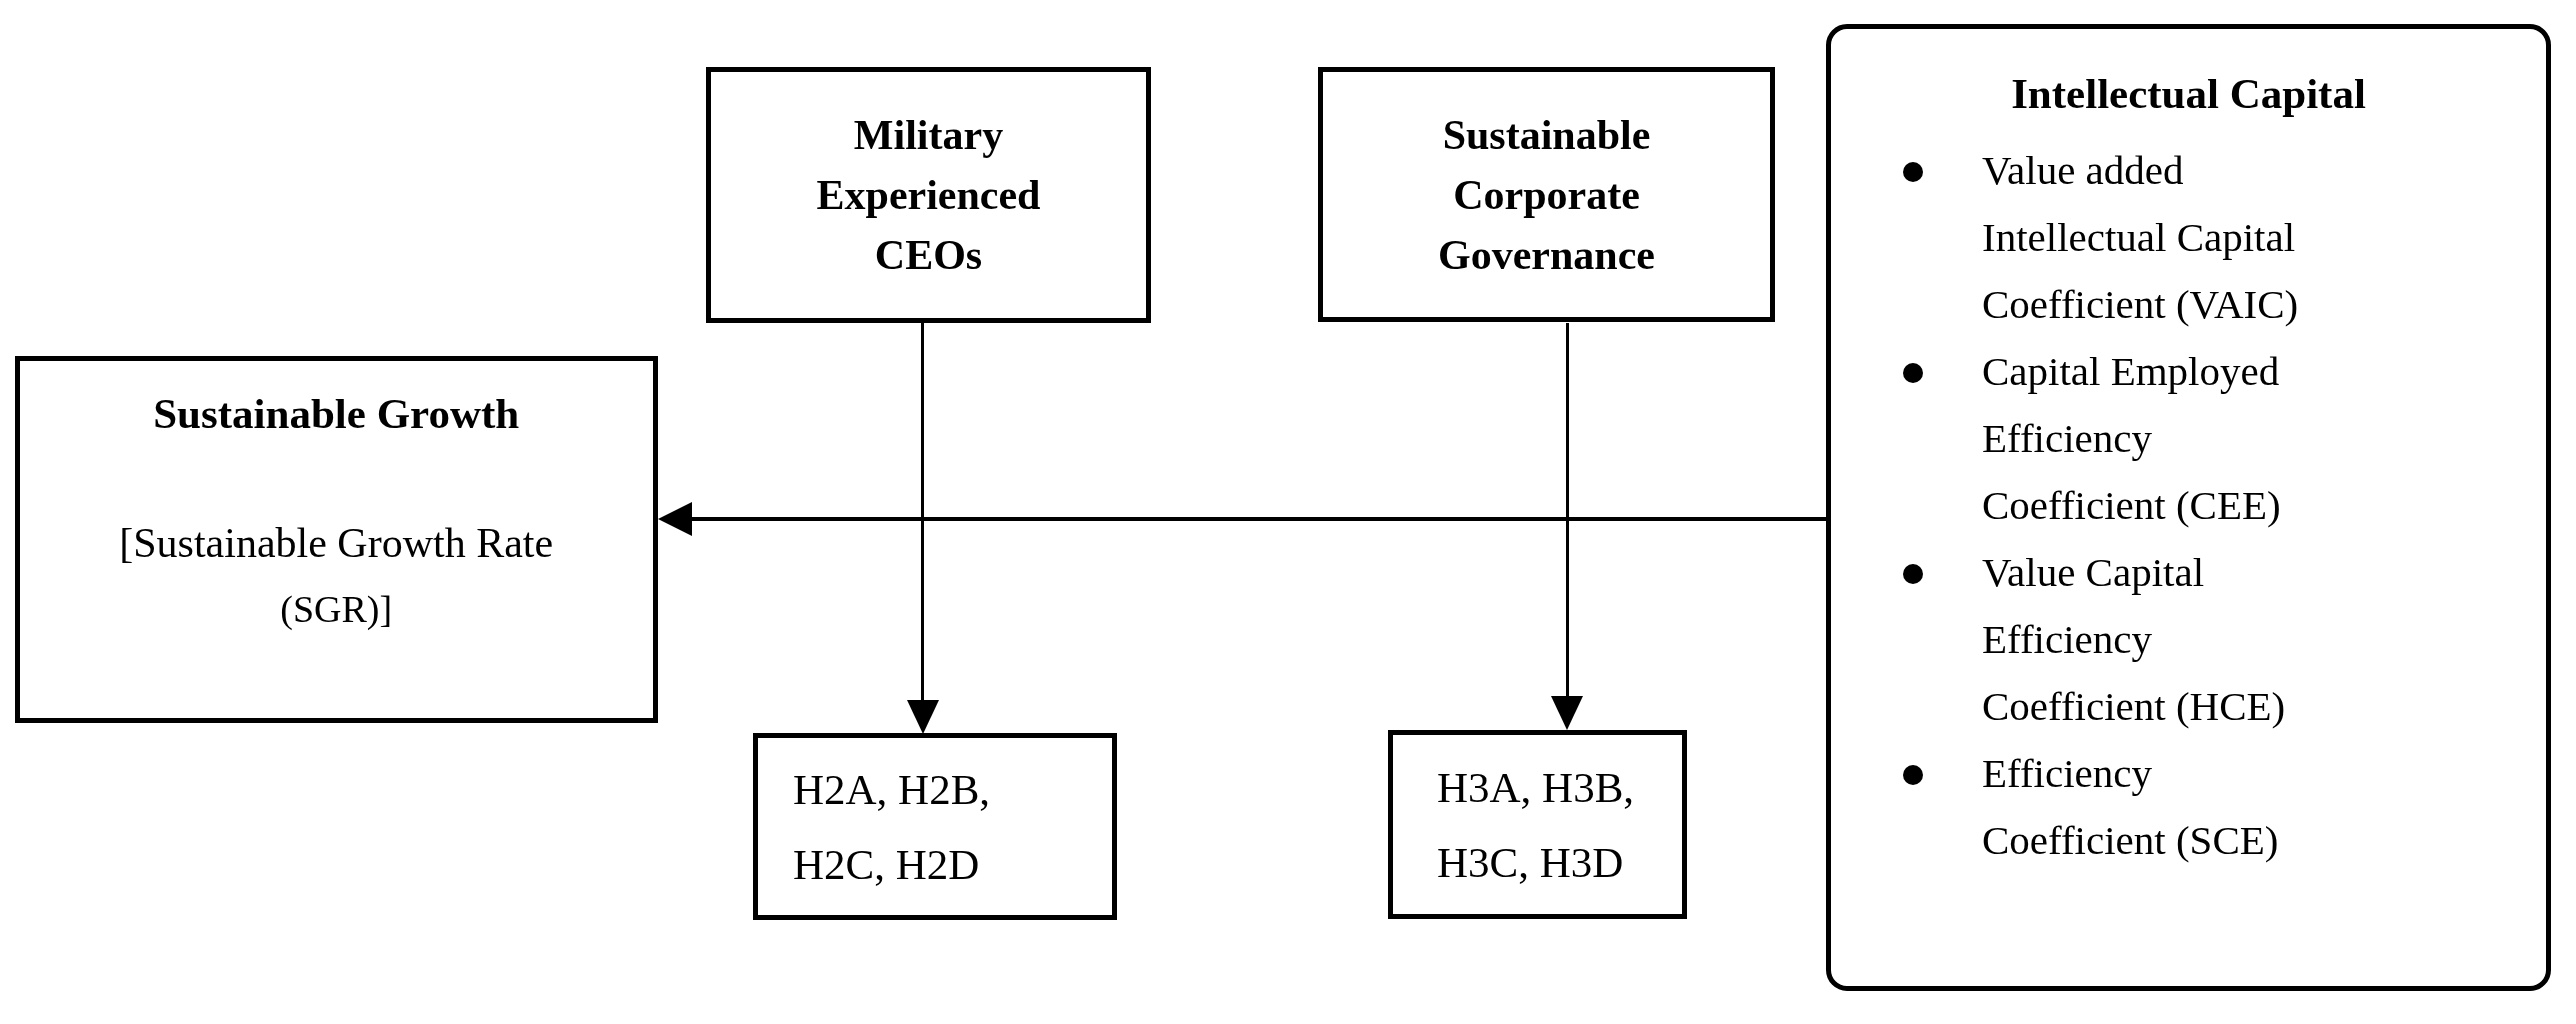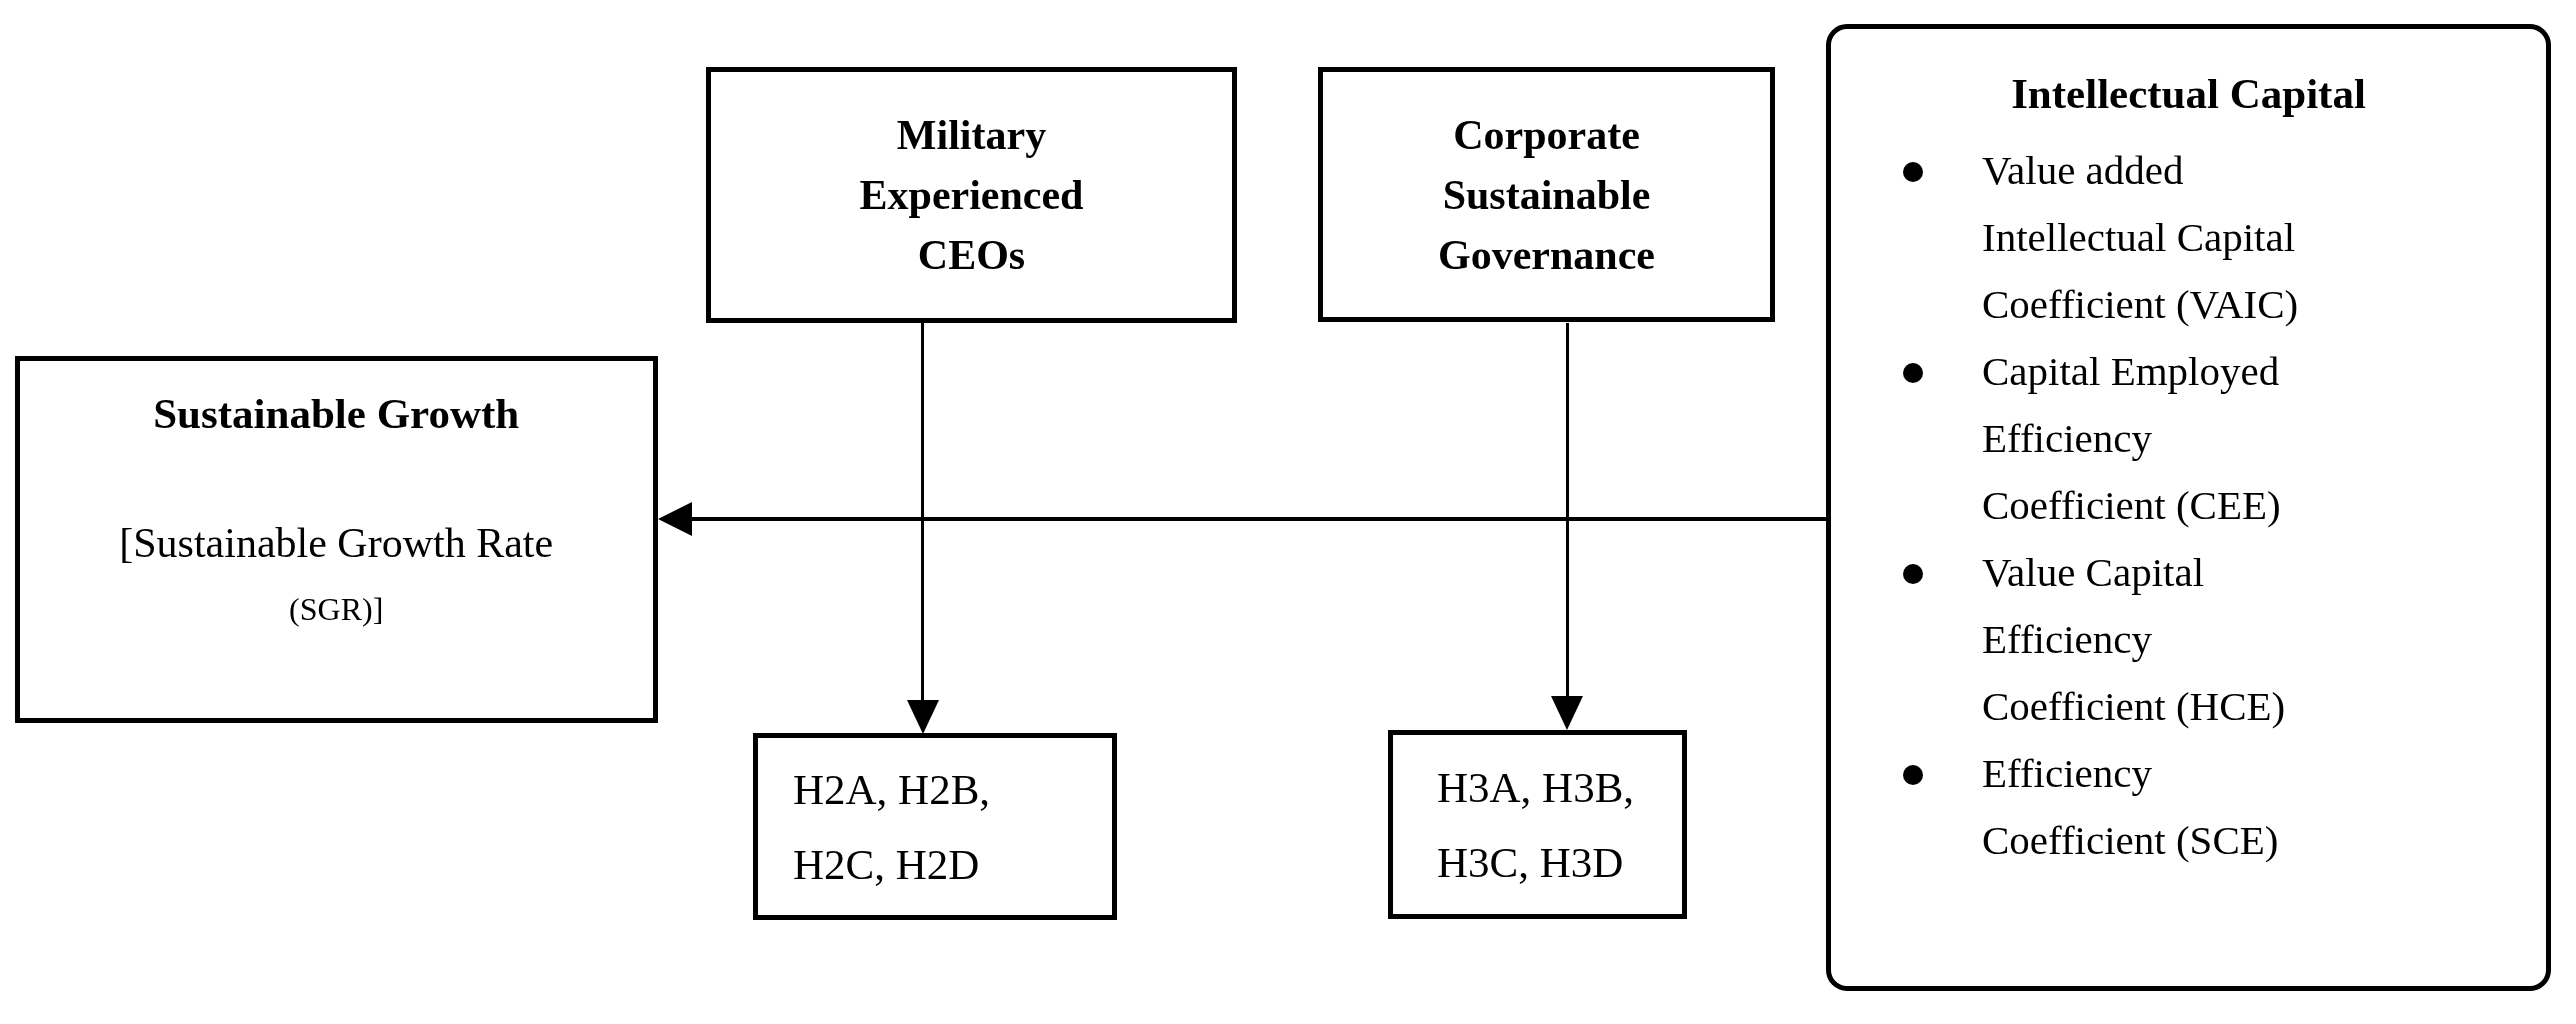--- a/index.html
+++ b/index.html
@@ -33,21 +33,21 @@
   .center-col {
     display:flex; flex-direction:column;
     justify-content:center; align-items:center;
     text-align:center;
   }
   .top-label { font-size:42px; line-height:60px; font-weight:bold; }
   
   #sg-box { text-align:center; }
   .sg-title { display:block; font-size:43px; line-height:53px; font-weight:bold; margin-top:26.4px; }
   .sg-sub { display:block; font-size:42px; line-height:66px; margin-top:70px; }
-  .sg-sub2 { display:block; font-size:32px; line-height:66px; }
+  .sg-sub2 { display:block; font-size:38px; line-height:66px; }
   
   .ic-title { display:block; text-align:center; font-size:43px; line-height:54px; font-weight:bold; margin-top:38px; }
   .ic-list { margin:16px 0 0 3px; padding:0; list-style:none; }
   .ic-item { position:relative; padding-left:148px; }
   .ic-dot {
     position:absolute; left:69px; top:25px;
     width:20px; height:20px; border-radius:50%;
     background:#000000;
   }
   .ic-line { display:block; font-size:41px; line-height:67px; }
@@ -71,29 +71,29 @@
 
   <div class="vline" style="left:1566px; top:323px; width:2.9px; height:374px;"></div>
   <div class="tri tri-down" style="left:1551px; top:696px;"></div>
 
   <div class="box" id="sg-box" style="left:14.7px; top:356px; width:643px; height:367px;">
     <span class="sg-title">Sustainable Growth</span>
     <span class="sg-sub">[Sustainable Growth Rate</span>
     <span class="sg-sub2">(SGR)]</span>
   </div>
 
-  <div class="box center-col" style="left:706px; top:67px; width:531px; height:256px;">
+  <div class="box center-col" style="left:706px; top:67px; width:445px; height:256px;">
     <span class="top-label">Military</span>
     <span class="top-label">Experienced</span>
     <span class="top-label">CEOs</span>
   </div>
 
   <div class="box center-col" style="left:1318px; top:67px; width:457px; height:255px;">
+    <span class="top-label">Sustainable</span>
     <span class="top-label">Corporate</span>
-    <span class="top-label">Sustainable</span>
     <span class="top-label">Governance</span>
   </div>
 
   <div class="box" style="left:1826px; top:24px; width:725px; height:967px;border-radius:21px;">
     <span class="ic-title">Intellectual Capital</span>
     <ul class="ic-list">
       <li class="ic-item">
         <span class="ic-dot"></span>
         <span class="ic-line">Value added</span>
         <span class="ic-line">Intellectual Capital</span>

